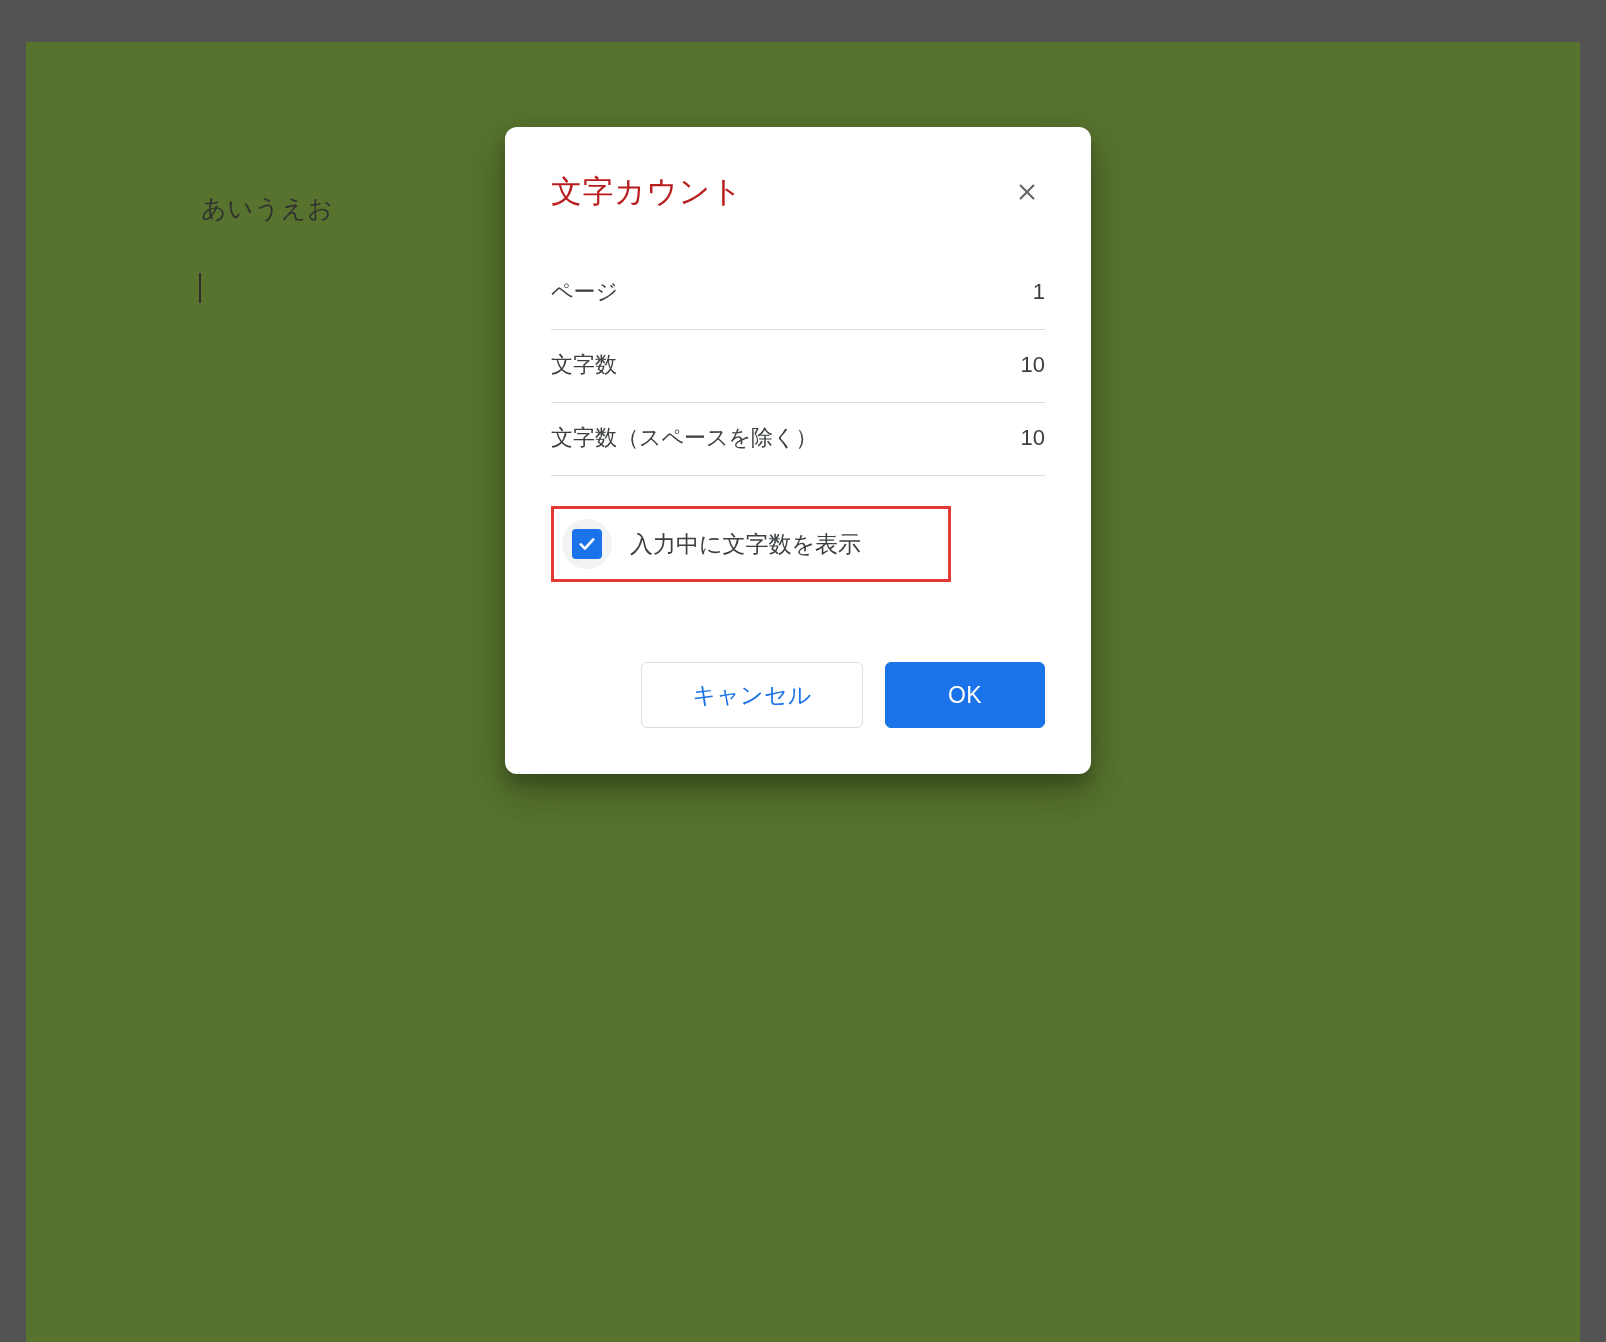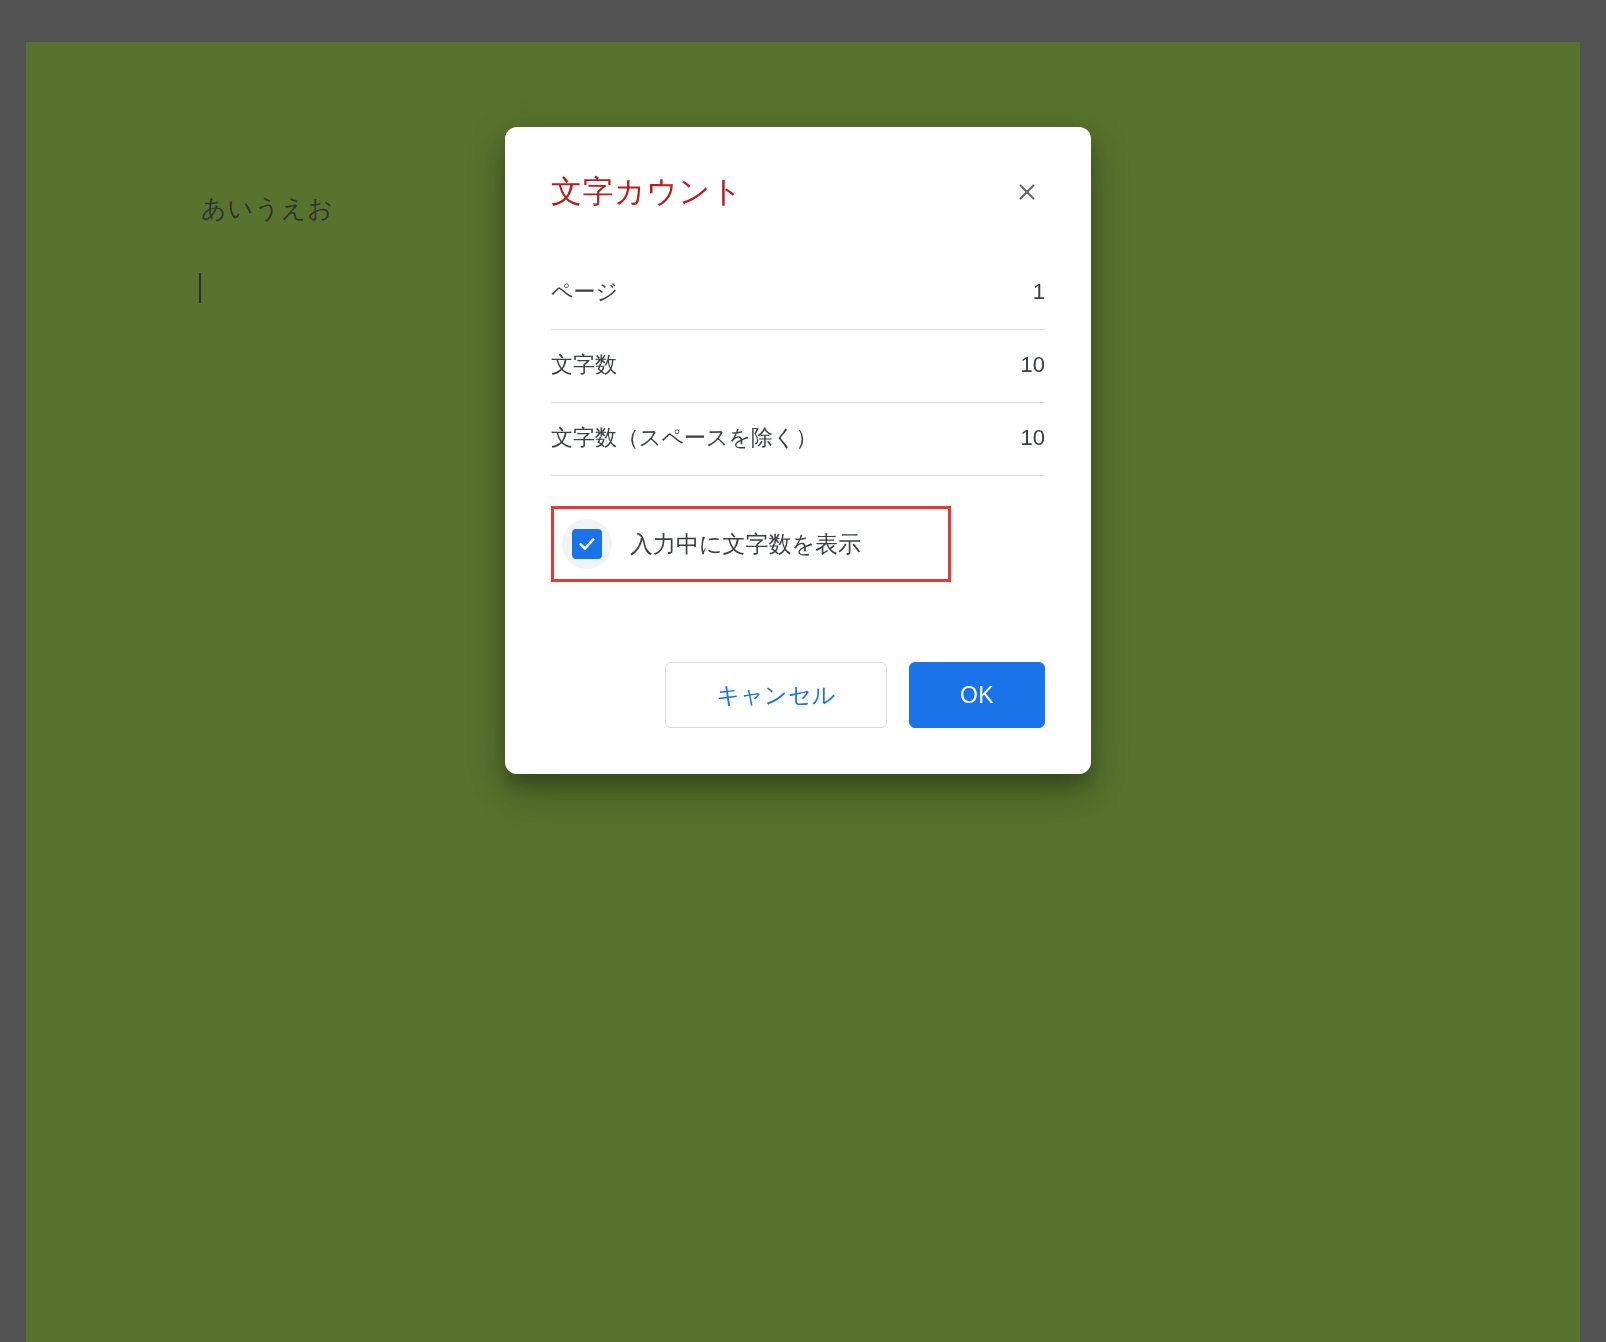--- a/index.html
+++ b/index.html
@@ -142,21 +142,21 @@
       letter-spacing: 0.3px;
       user-select: none;
     }
     .btn-cancel {
       width: 222px;
       border: 1px solid #dadce0;
       color: #1a73e8;
       background: #fff;
     }
     .btn-ok {
-      width: 136px;
+      width: 160px;
       border: 1px solid #1a73e8;
       background: #1a73e8;
       color: #fff;
       font-weight: 500;
     }
   </style>
 </head>
 <body>
 
 <div class="viewport">

